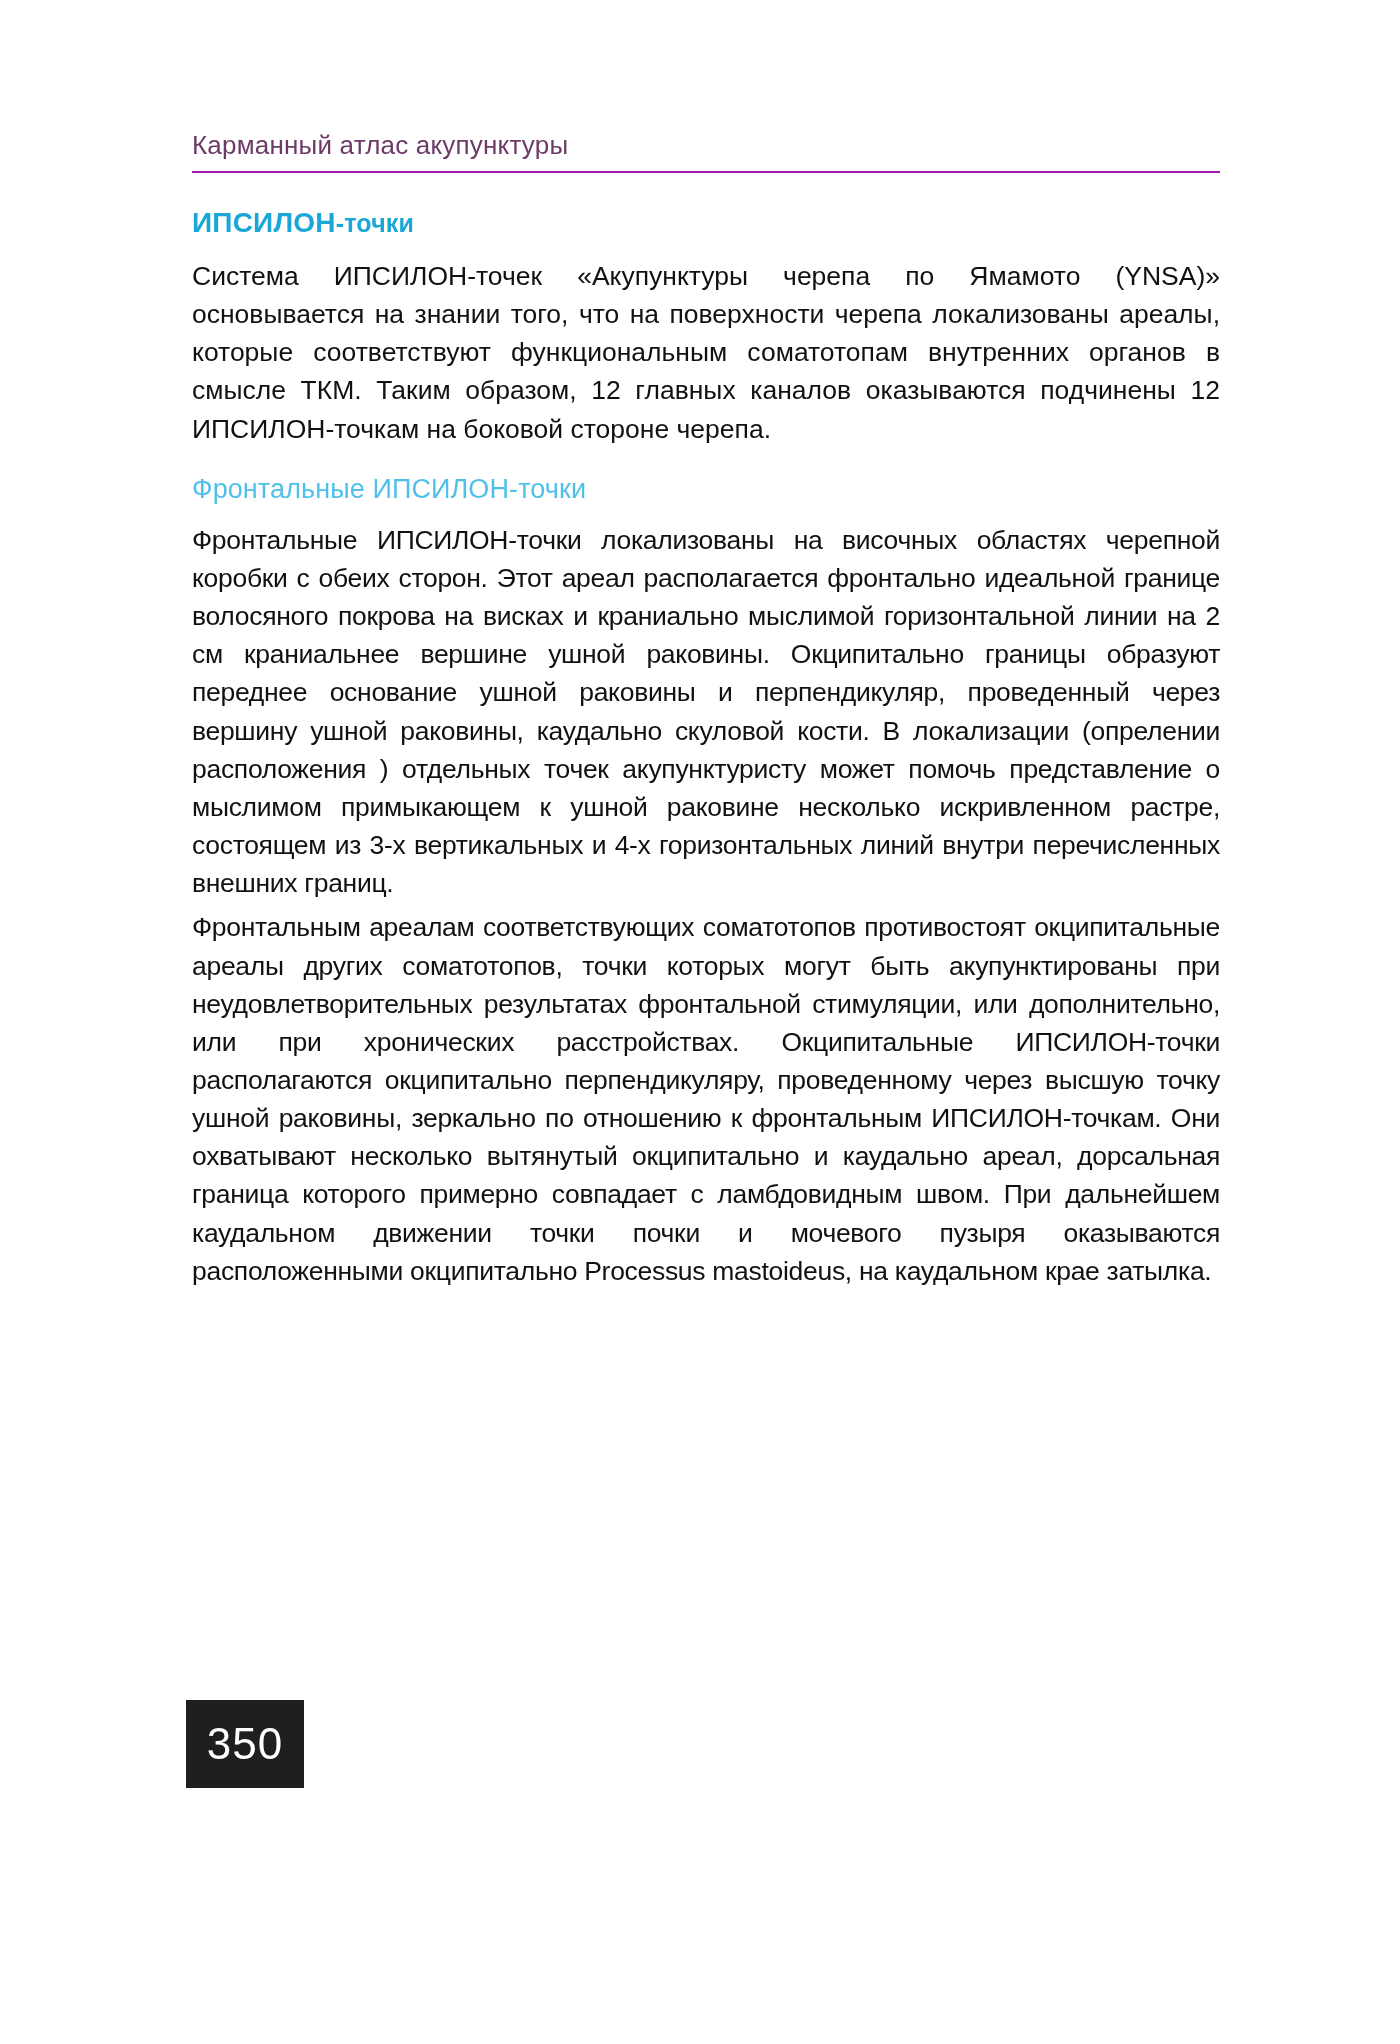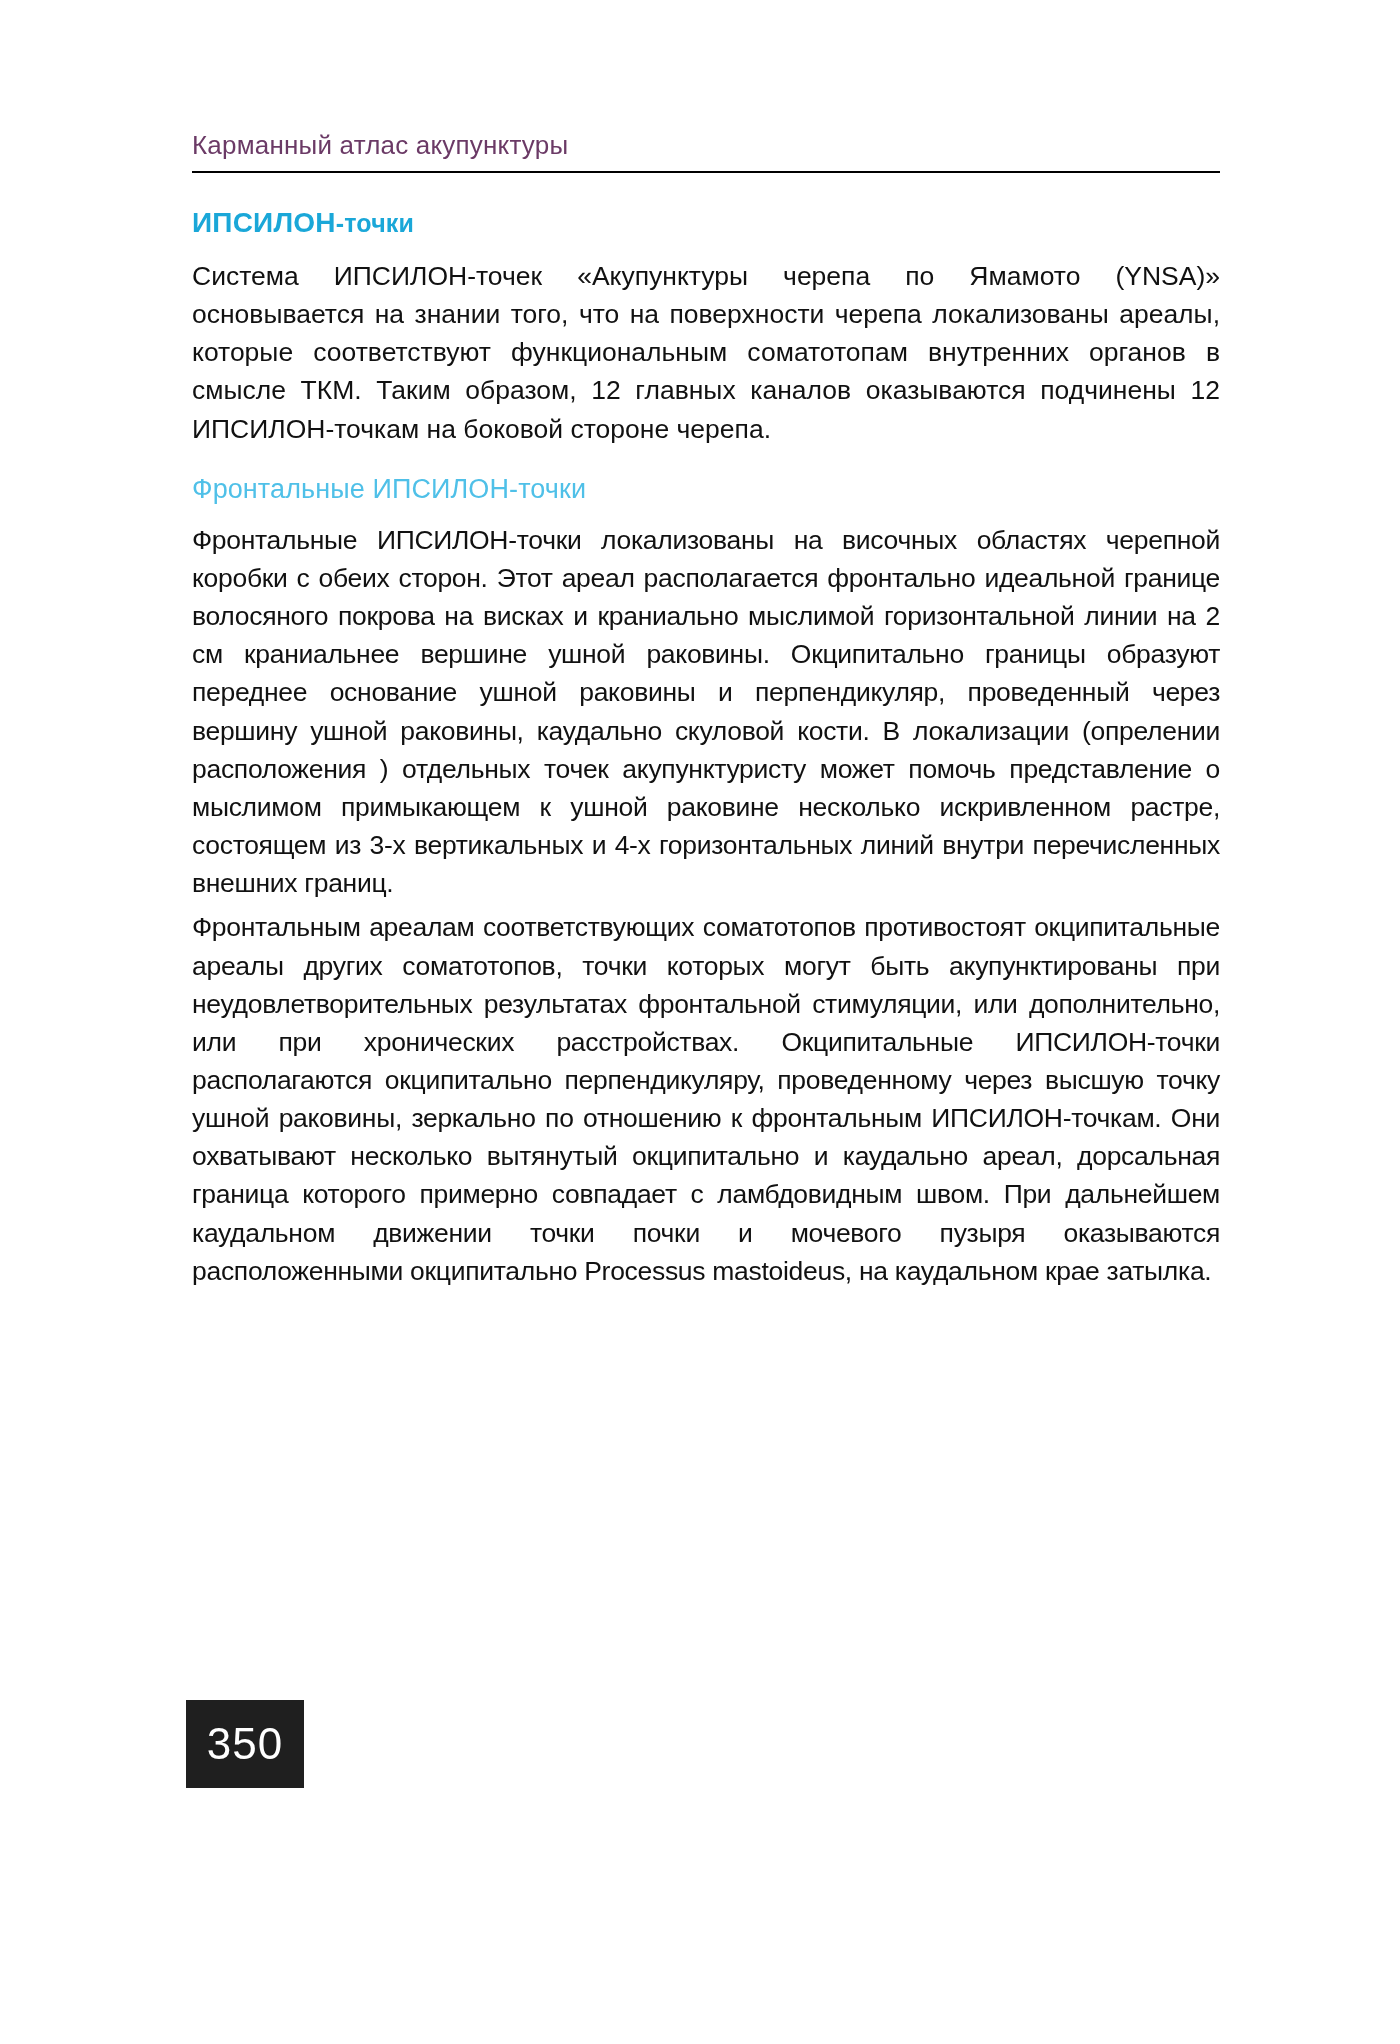--- a/index.html
+++ b/index.html
@@ -26,21 +26,21 @@
     position: absolute;
     left: 192px;
     top: 130px;
     width: 1028px;
   }
   .running-head {
     font-size: 26px;
     color: #6b3a66;
     letter-spacing: 0.2px;
     padding-bottom: 10px;
-    border-bottom: 2px solid #000000;
+    border-bottom: 2px solid #a21caf;
     margin-bottom: 34px;
     font-weight: 400;
   }
   h1.section-title {
     font-size: 28px;
     font-weight: 700;
     color: #1aa7d8;
     margin: 12px 0 18px 0;
     letter-spacing: 0.2px;
   }

